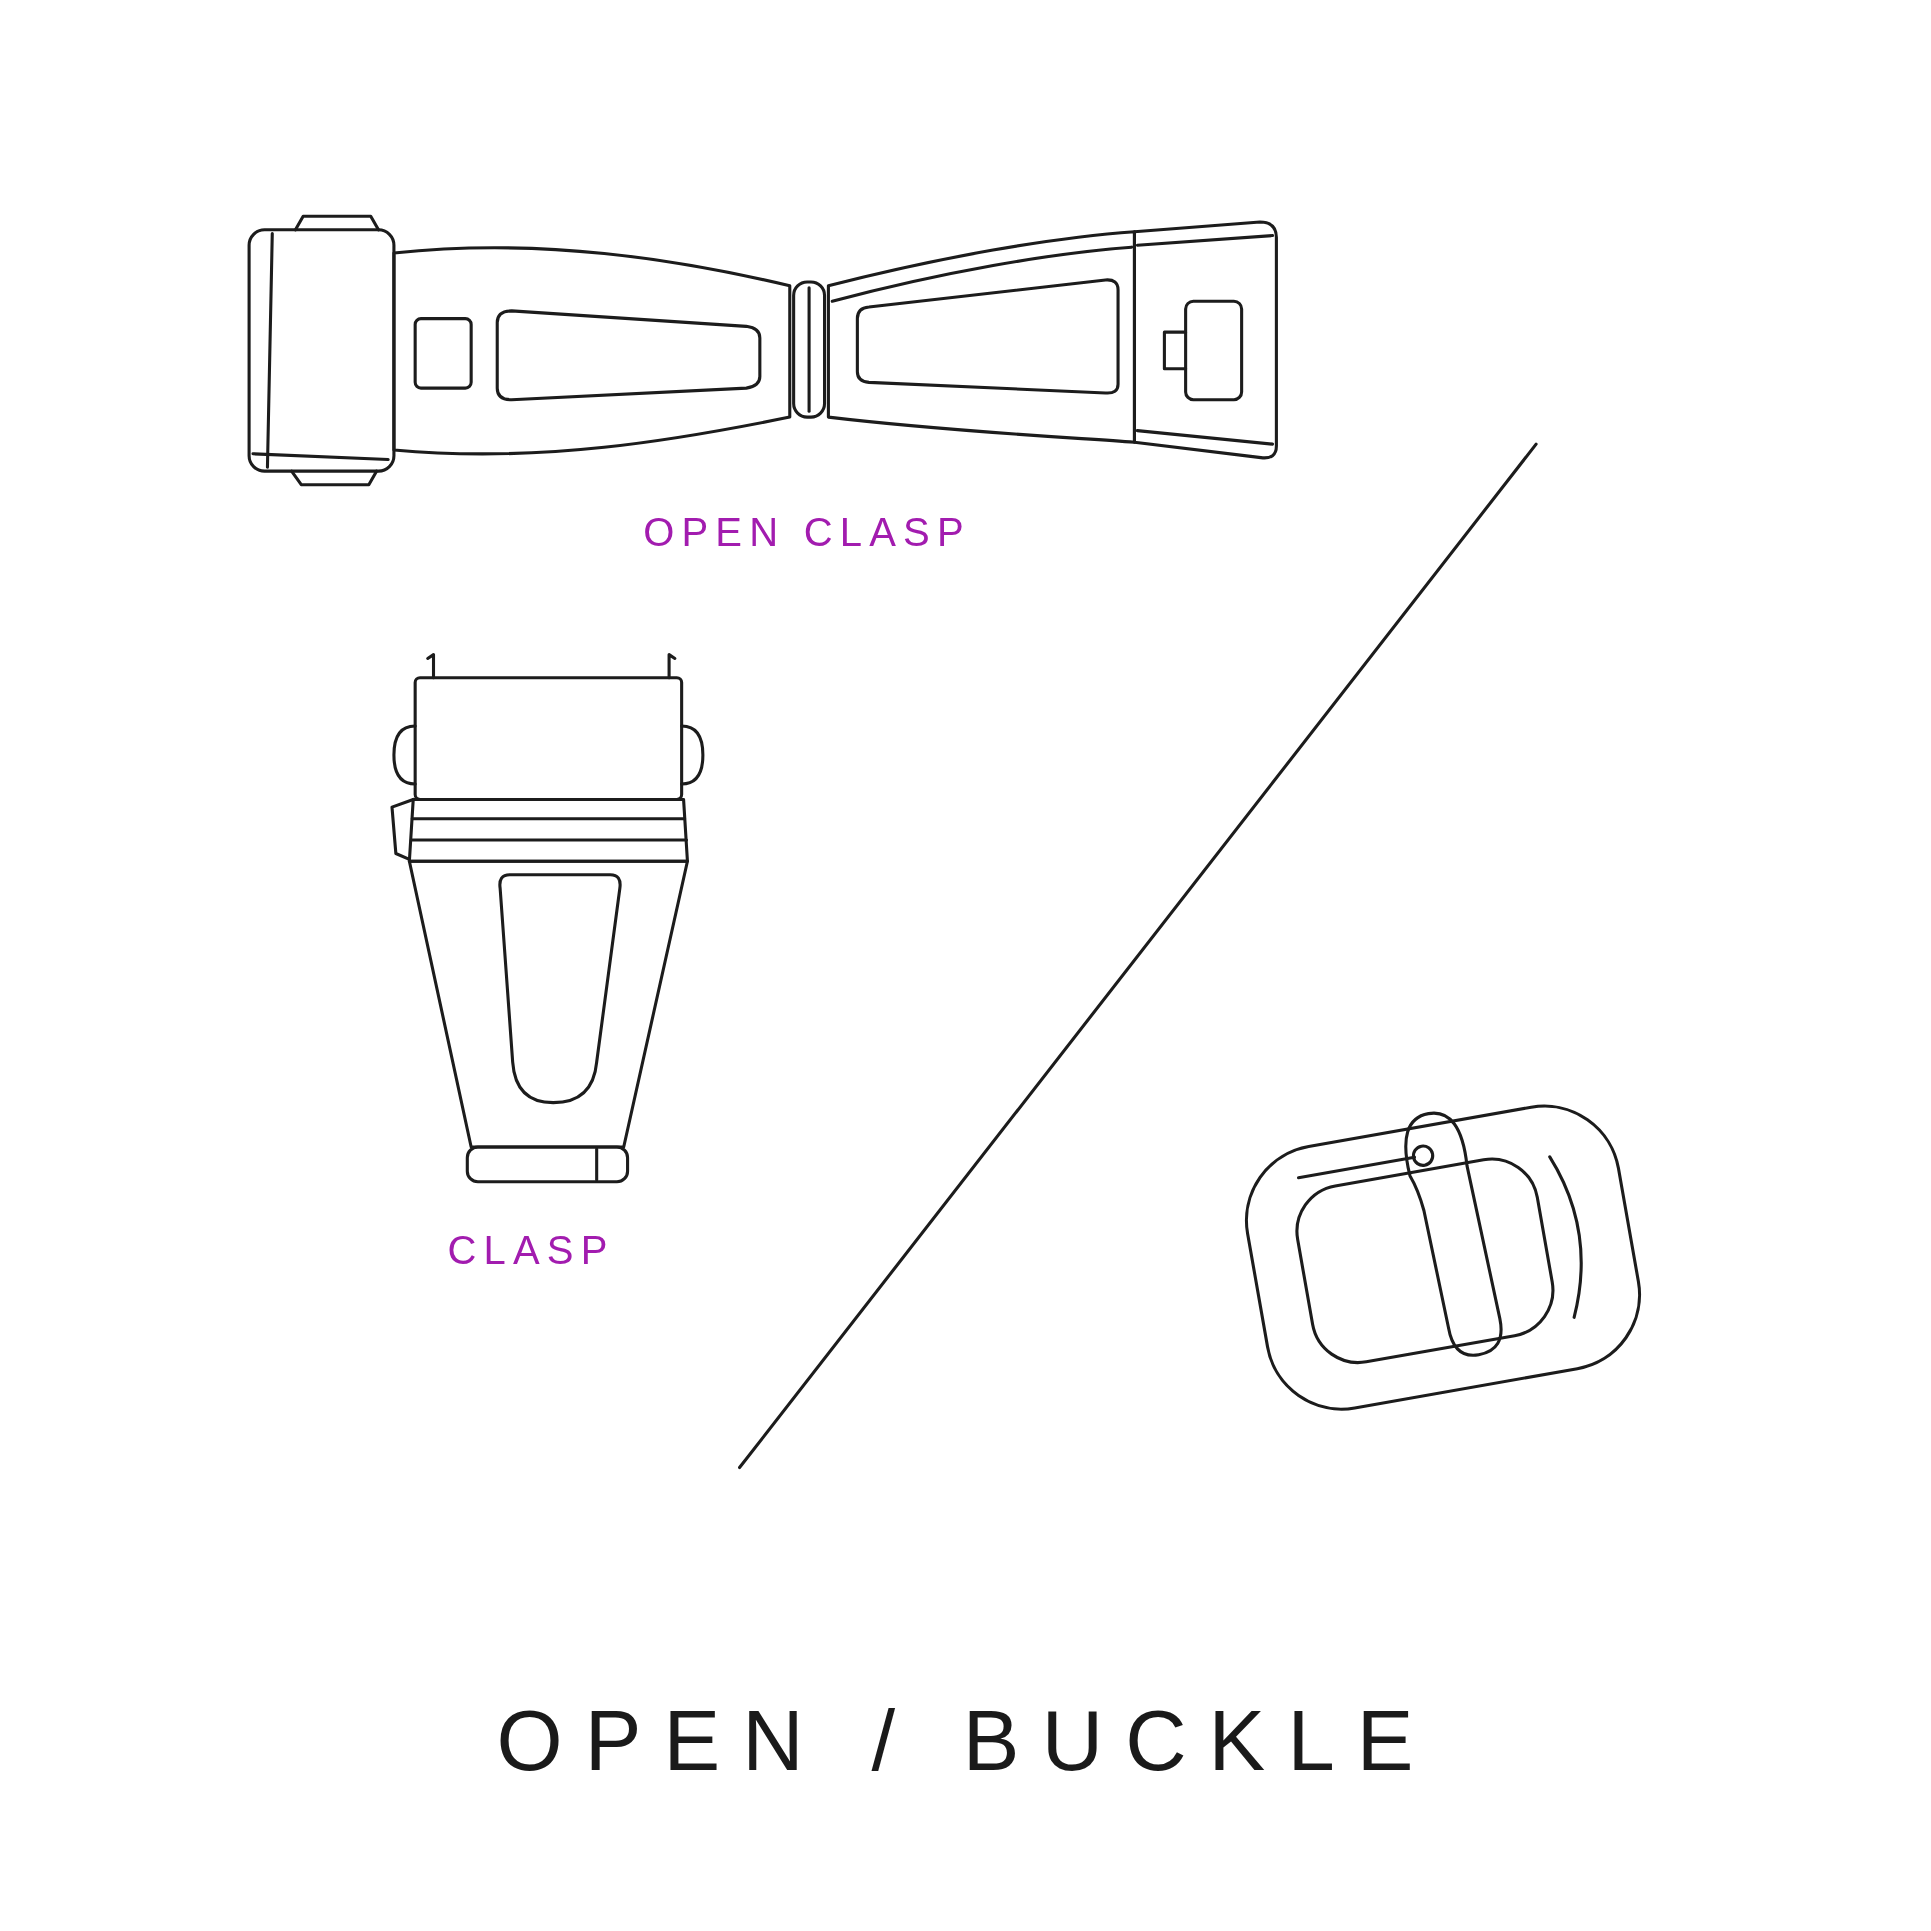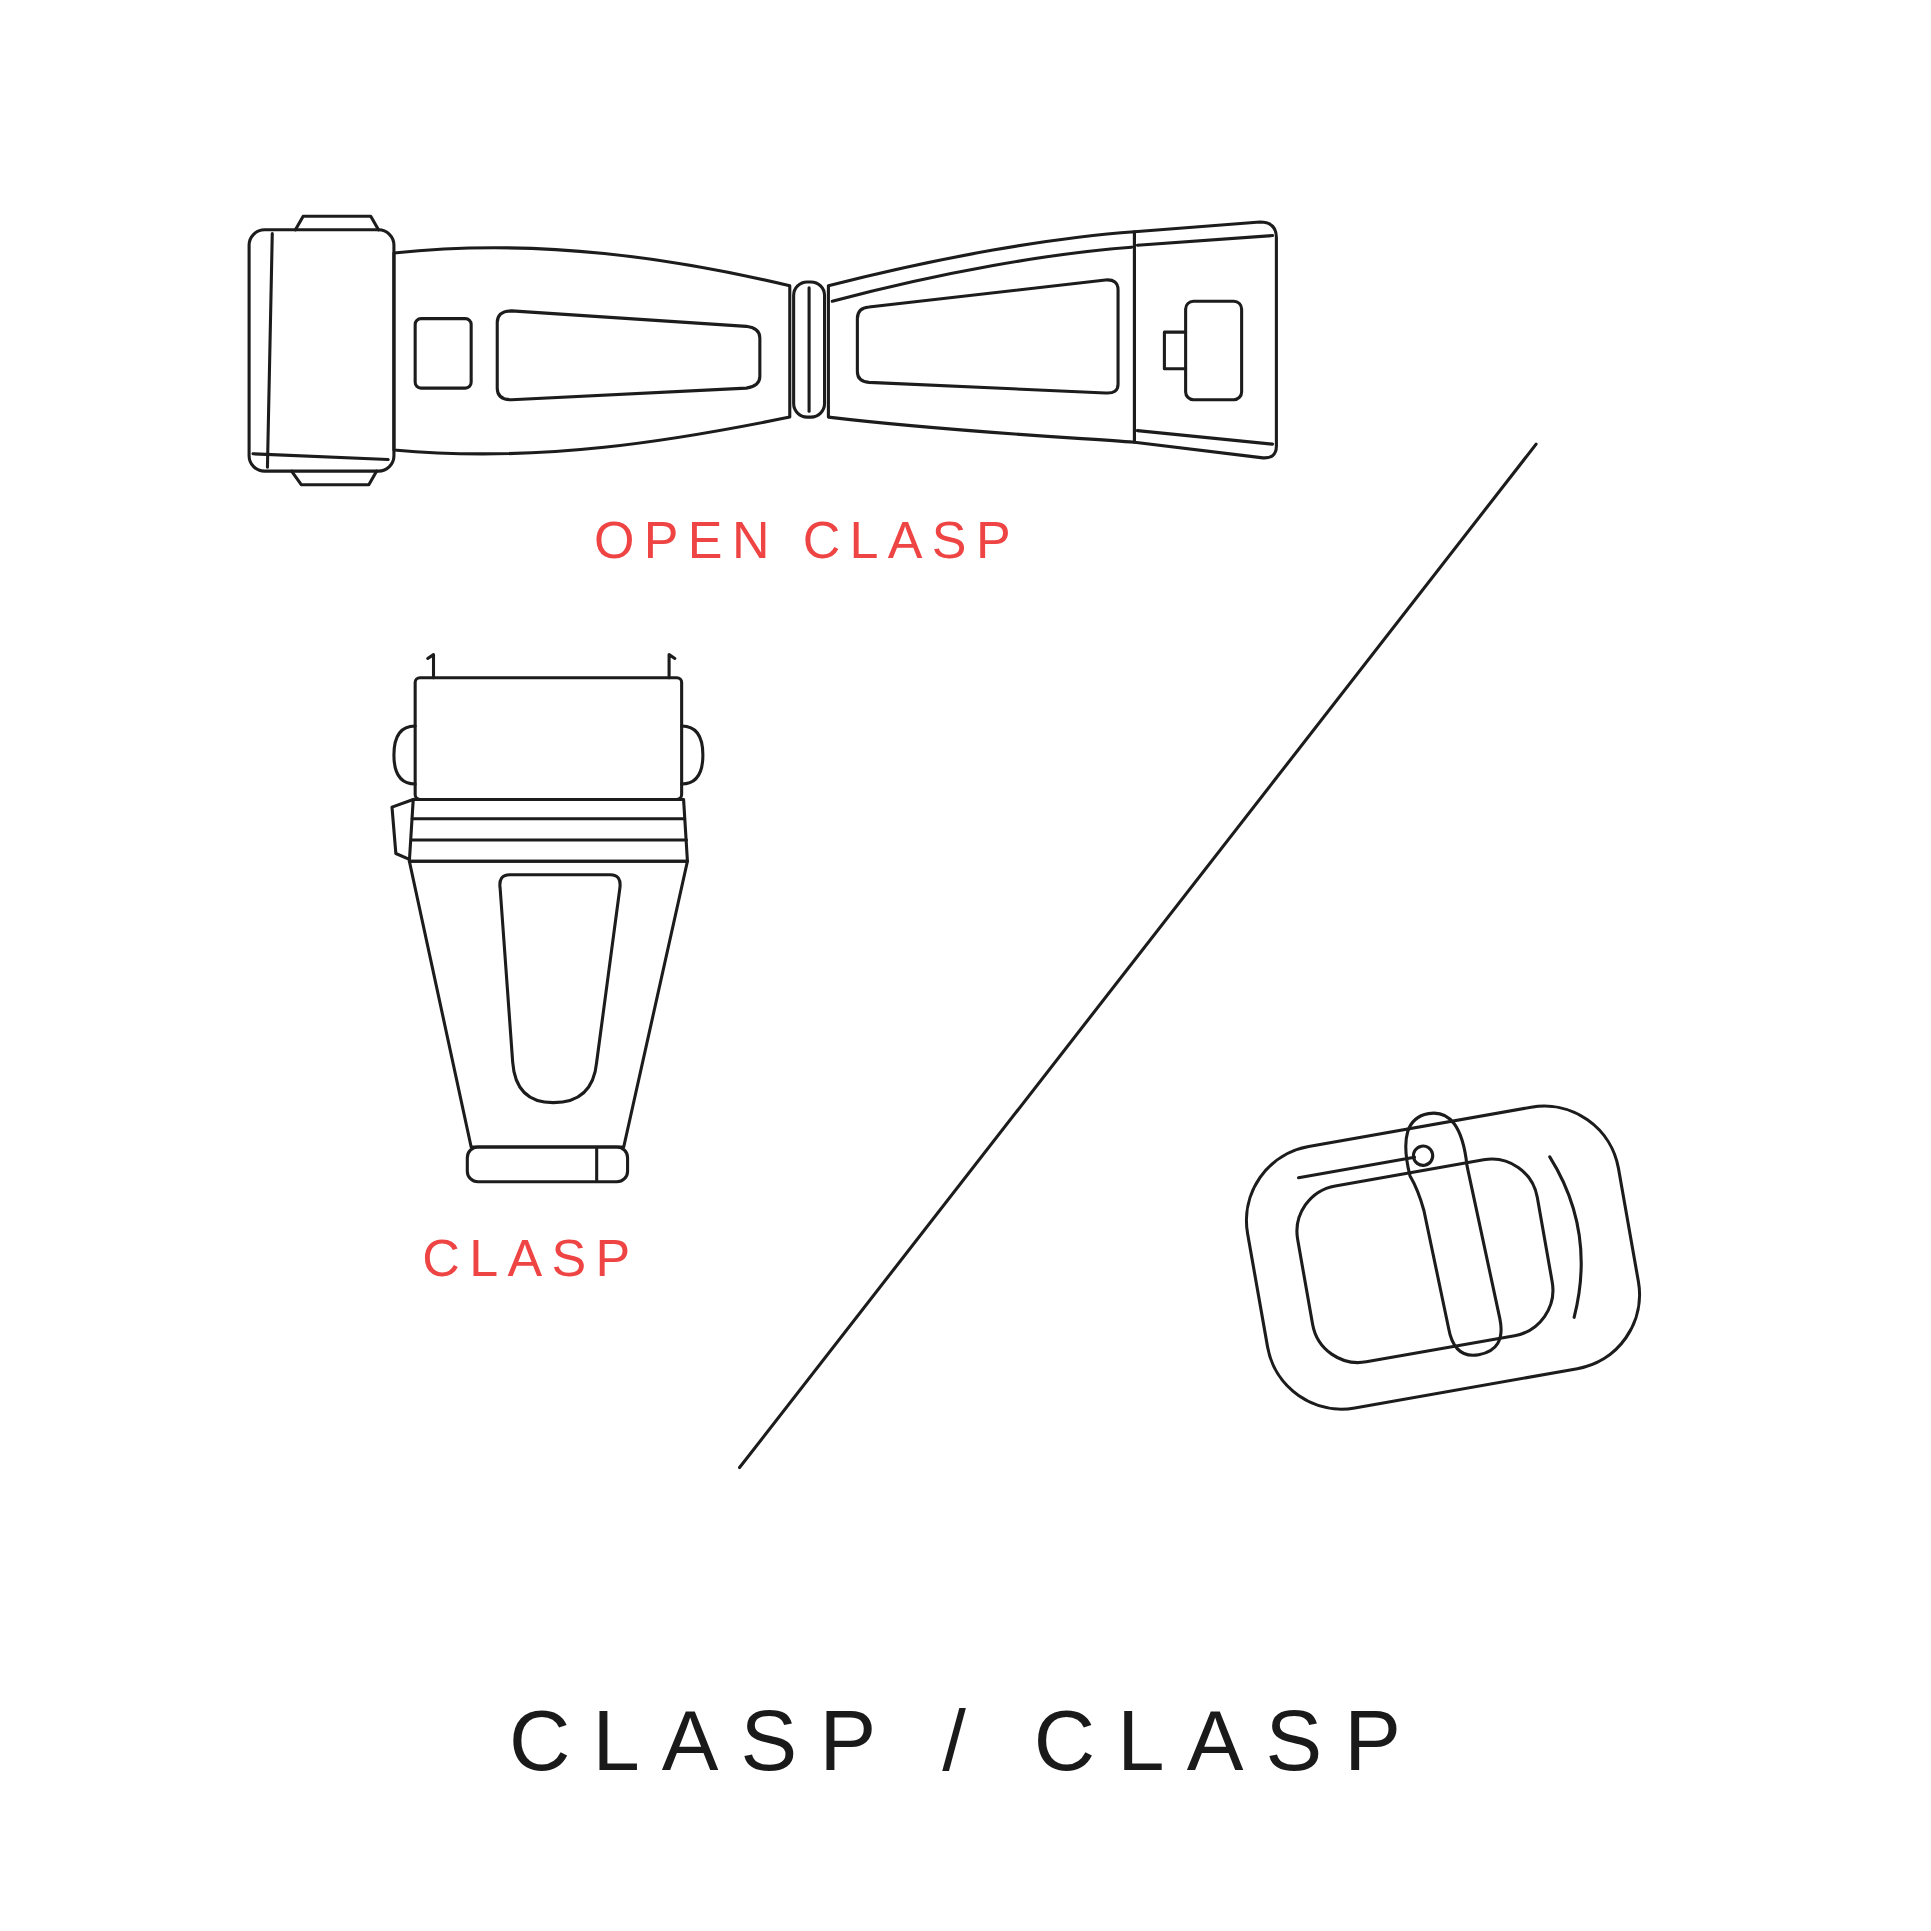--- a/index.html
+++ b/index.html
@@ -26,25 +26,25 @@
   .art path,.art rect,.art line,.art circle{
     fill:none;
     stroke:currentColor;
     stroke-width:3.2;
     stroke-linecap:round;
     stroke-linejoin:round;
   }
   .label{
     position:absolute;
     transform:translateX(-50%);
-    font-size:52px;
+    font-size:40px;
     letter-spacing:0.18em;
     font-weight:500;
     white-space:nowrap;
-    color:#ef4444;
+    color:#a21caf;
   }
   .page-title{
     position:absolute;
     left:966px;
     top:1692px;
     transform:translateX(-50%);
     font-size:85px;
     letter-spacing:0.26em;
     font-weight:500;
     white-space:nowrap;
@@ -121,16 +121,16 @@
       <circle cx="193" cy="30" r="10" stroke-width="2.6"></circle>
 
       <path d="M176 48 Q172 -12 206 -12 Q240 -12 236 48 L242 210 Q243 243 214 243 Q188 243 188 210 L184 86 Q182 64 176 48 Z"></path>
     </g>
   </svg>
 
   <div class="label" style="left:807px; top:510px;">OPEN CLASP</div>
 
   <div class="label" style="left:531px; top:1228px;">CLASP</div>
 
-  <div class="page-title">CLASP / CLASP</div>
+  <div class="page-title">OPEN / BUCKLE</div>
 
 </div>
 
 
 </body></html>

